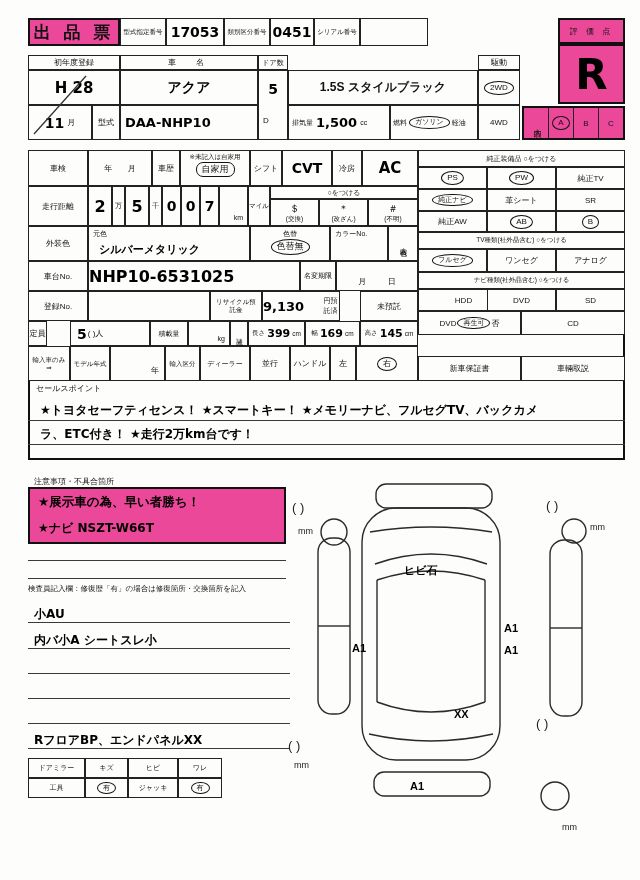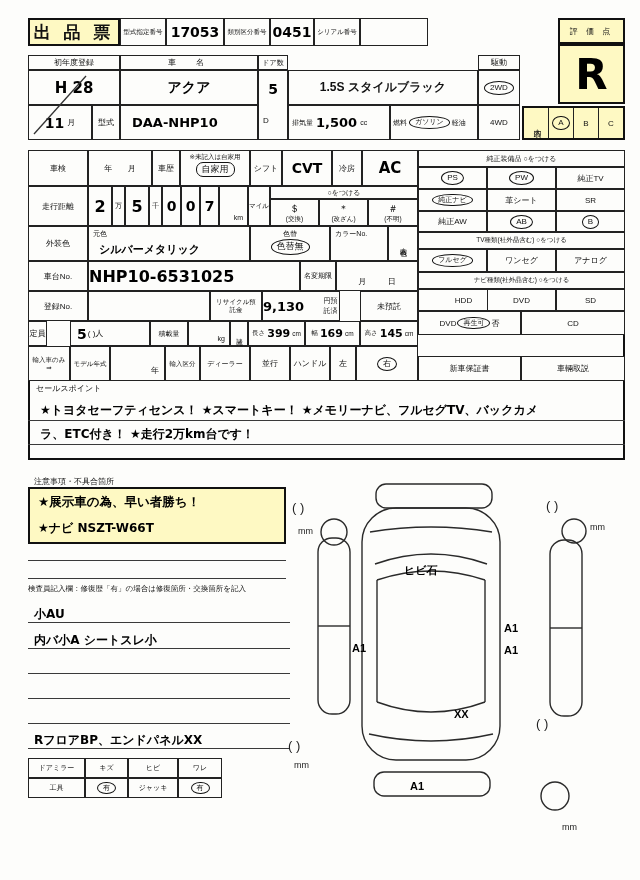--- a/index.html
+++ b/index.html
@@ -1,21 +1,21 @@
 <!DOCTYPE html>
 <html><head>
 <meta charset="utf-8">
 <style>
   *{margin:0;padding:0;box-sizing:border-box}
   html,body{background:#e9e9e9}
   body{font-family:"Liberation Sans","DejaVu Sans",sans-serif;color:#111}
   #sheet{position:relative;width:640px;height:880px;background:#fdfdfb;margin:0 auto;overflow:hidden}
   .a{position:absolute}
   .bd{border:1px solid #222;background:#fdfdfb}
-  .bd2{border:2px solid #111;background:#fef9c3}
+  .bd2{border:2px solid #111;background:#ec4899}
   .fx{display:flex;align-items:center;justify-content:center;text-align:center}
   .fxs{display:flex;align-items:center}
   .hw{font-weight:700;color:#000;font-family:"DejaVu Sans",sans-serif}
   .sm{font-size:8px}
   .xs{font-size:7px}
   .x6{font-size:6.5px}
   .nw{white-space:nowrap}
   .oval{border:1.5px solid #111;border-radius:50%;padding:0 5px;display:inline-block;line-height:1.5}
   .rbox{border:1.3px solid #111;border-radius:7px;padding:0 5px;display:inline-block}
   .hline{position:absolute;height:1px;background:#3a3a3a}
@@ -46,21 +46,21 @@
   <div class="a bd fx hw" style="left:28px;top:70px;width:92px;height:35px;font-size:15px">H 28</div>
   <div class="a bd fx" style="left:28px;top:105px;width:64px;height:35px;gap:3px">
     <span class="hw" style="font-size:14px">11</span>
     <span class="sm">月</span>
   </div>
   <svg class="a" style="left:30px;top:72px" width="60" height="66">
       <line x1="4" y1="62" x2="56" y2="4" stroke="#333" stroke-width="1.3"></line>
     </svg>
   <div class="a bd fx sm" style="left:92px;top:105px;width:28px;height:35px">型式</div>
   <div class="a bd fx hw" style="left:120px;top:70px;width:138px;height:35px;font-size:14px">アクア</div>
-  <div class="a bd fxs hw" style="left:120px;top:105px;width:138px;height:35px;font-size:13px;padding-left:11px">DAA-NHP10</div>
+  <div class="a bd fxs hw" style="left:120px;top:105px;width:138px;height:35px;font-size:13px;padding-left:4px">DAA-NHP10</div>
   <div class="a bd" style="left:258px;top:70px;width:30px;height:70px">
     <span class="a hw" style="left:0;right:0;top:10px;text-align:center;font-size:14px">5</span>
     <span class="a sm" style="left:4px;bottom:14px">D</span>
   </div>
   <div class="a bd fx" style="left:288px;top:70px;width:190px;height:35px;font-size:12px;font-weight:600">1.5S スタイルブラック</div>
   <div class="a bd fxs" style="left:288px;top:105px;width:102px;height:35px;padding:0 3px;gap:3px">
     <span class="xs">排気量</span>
     <span class="hw" style="font-size:13px">1,500</span>
     <span class="xs">cc</span>
   </div>

